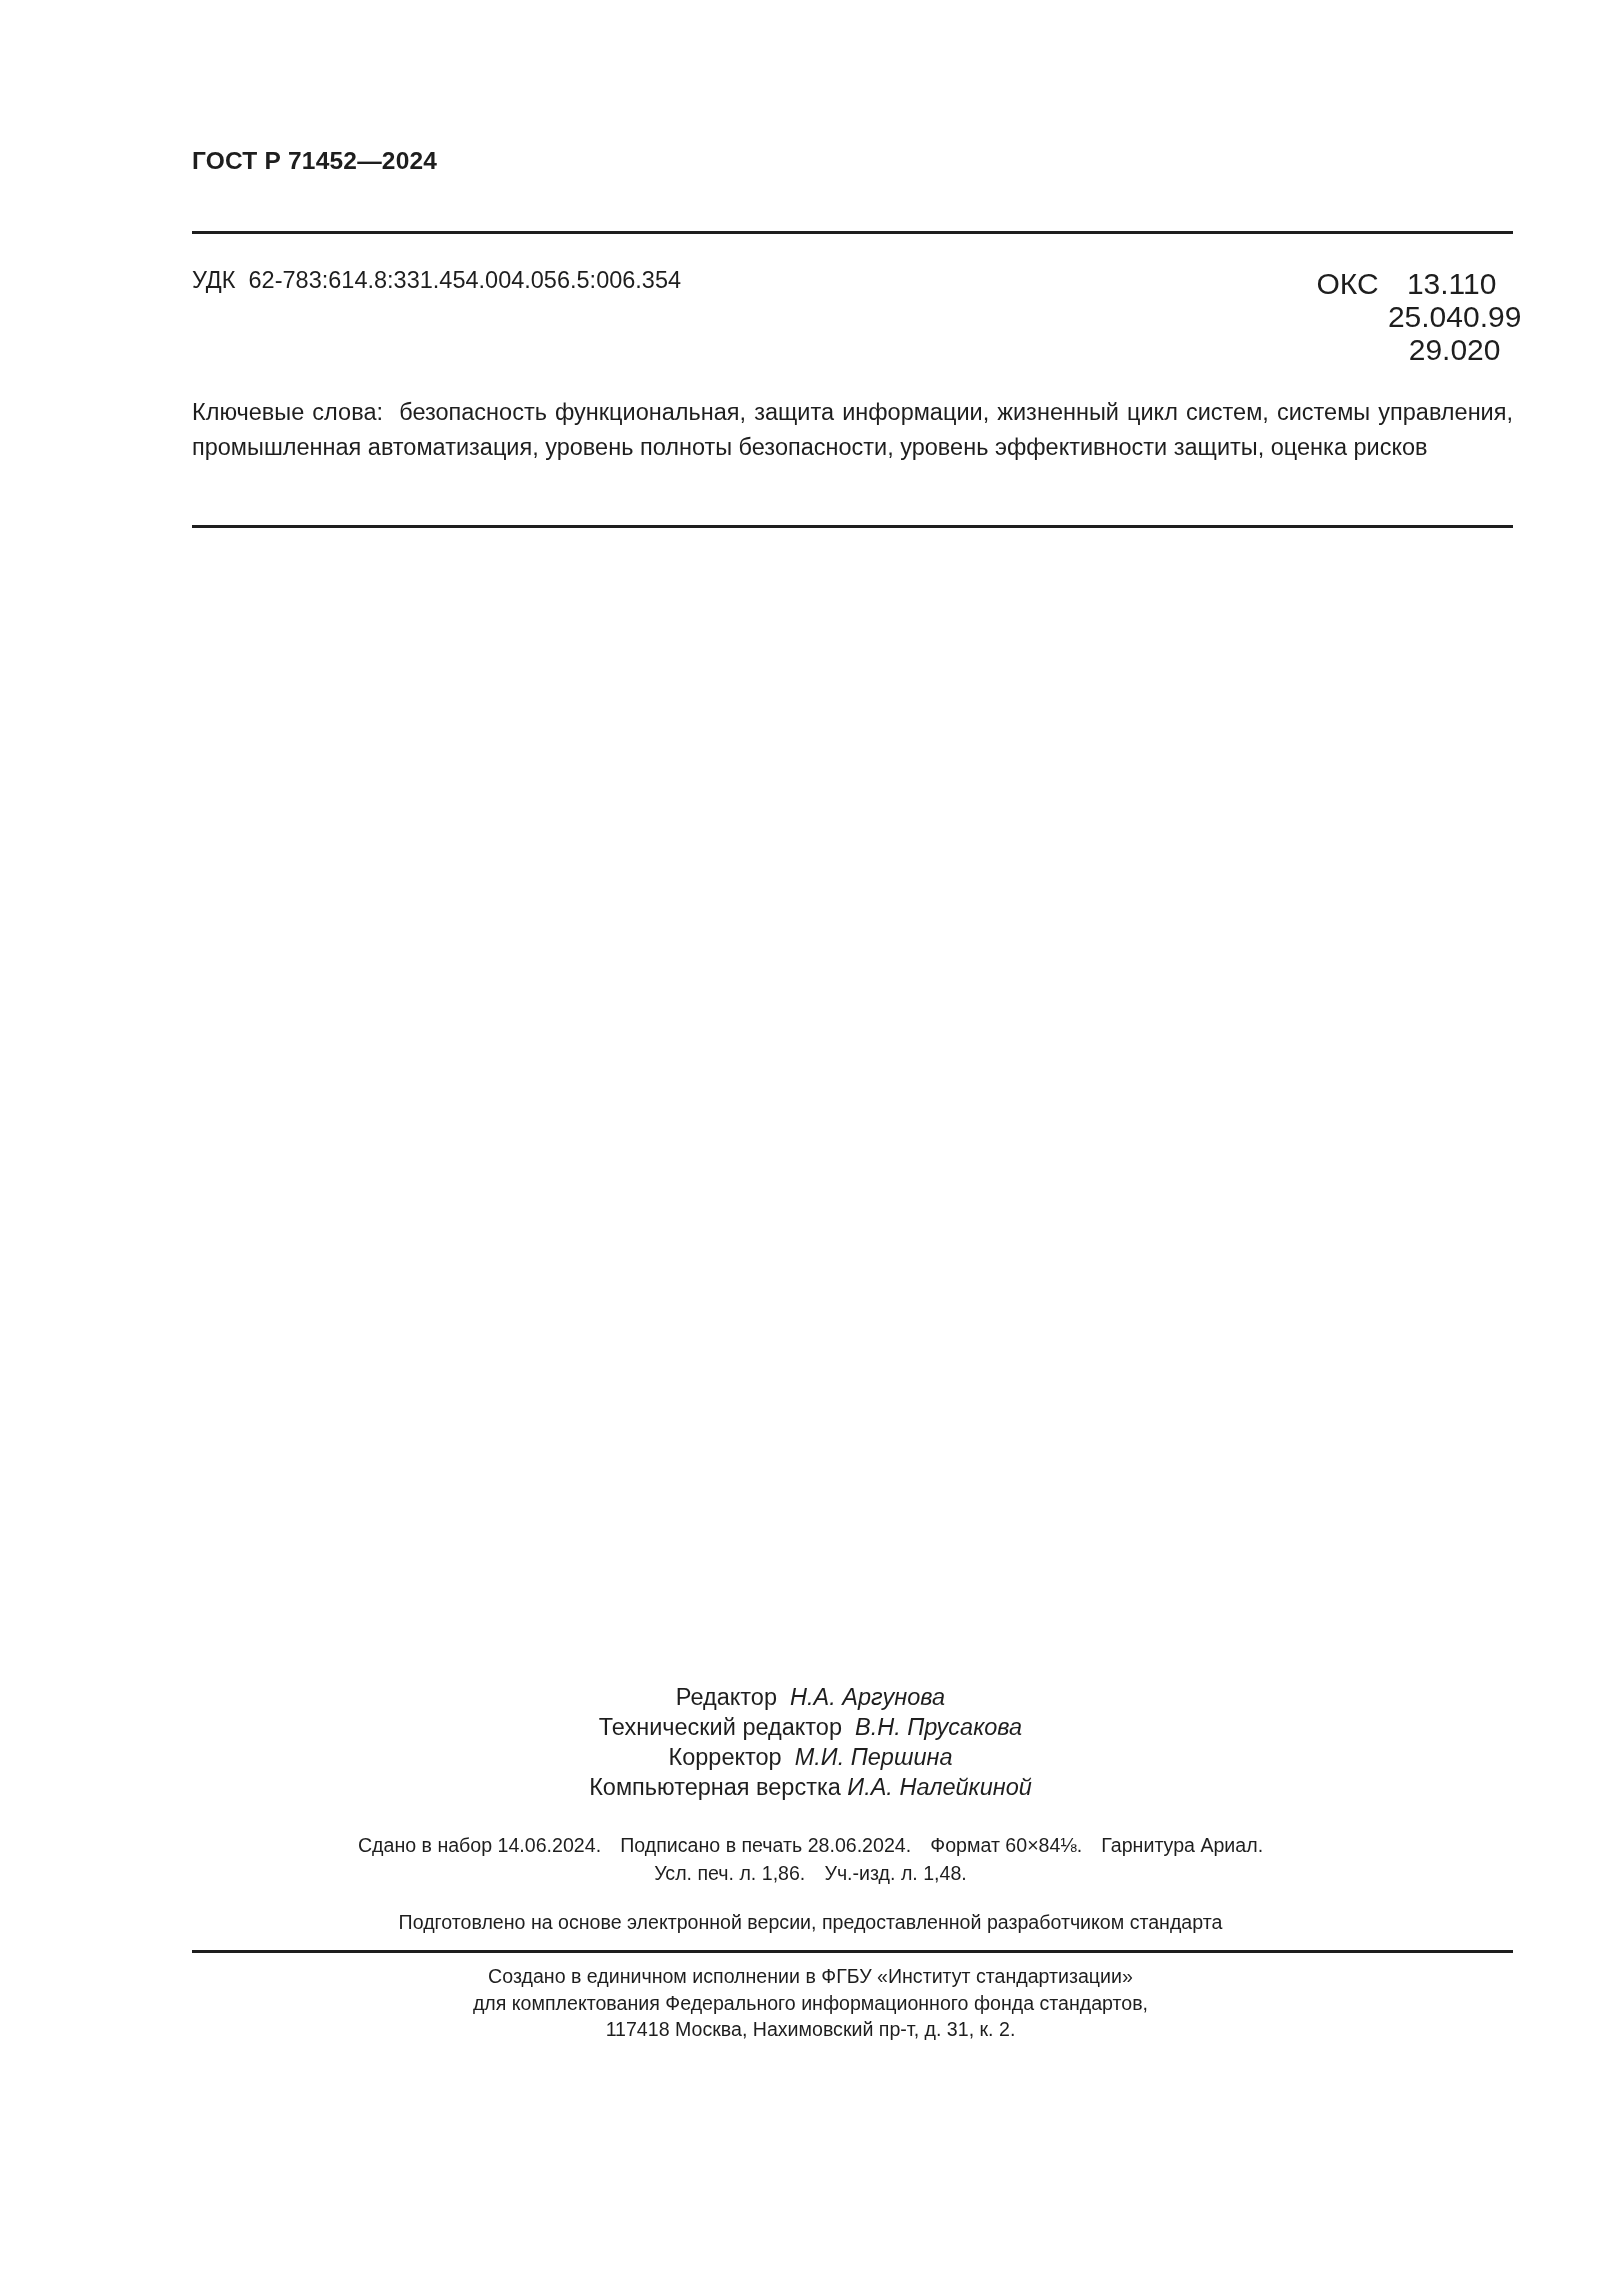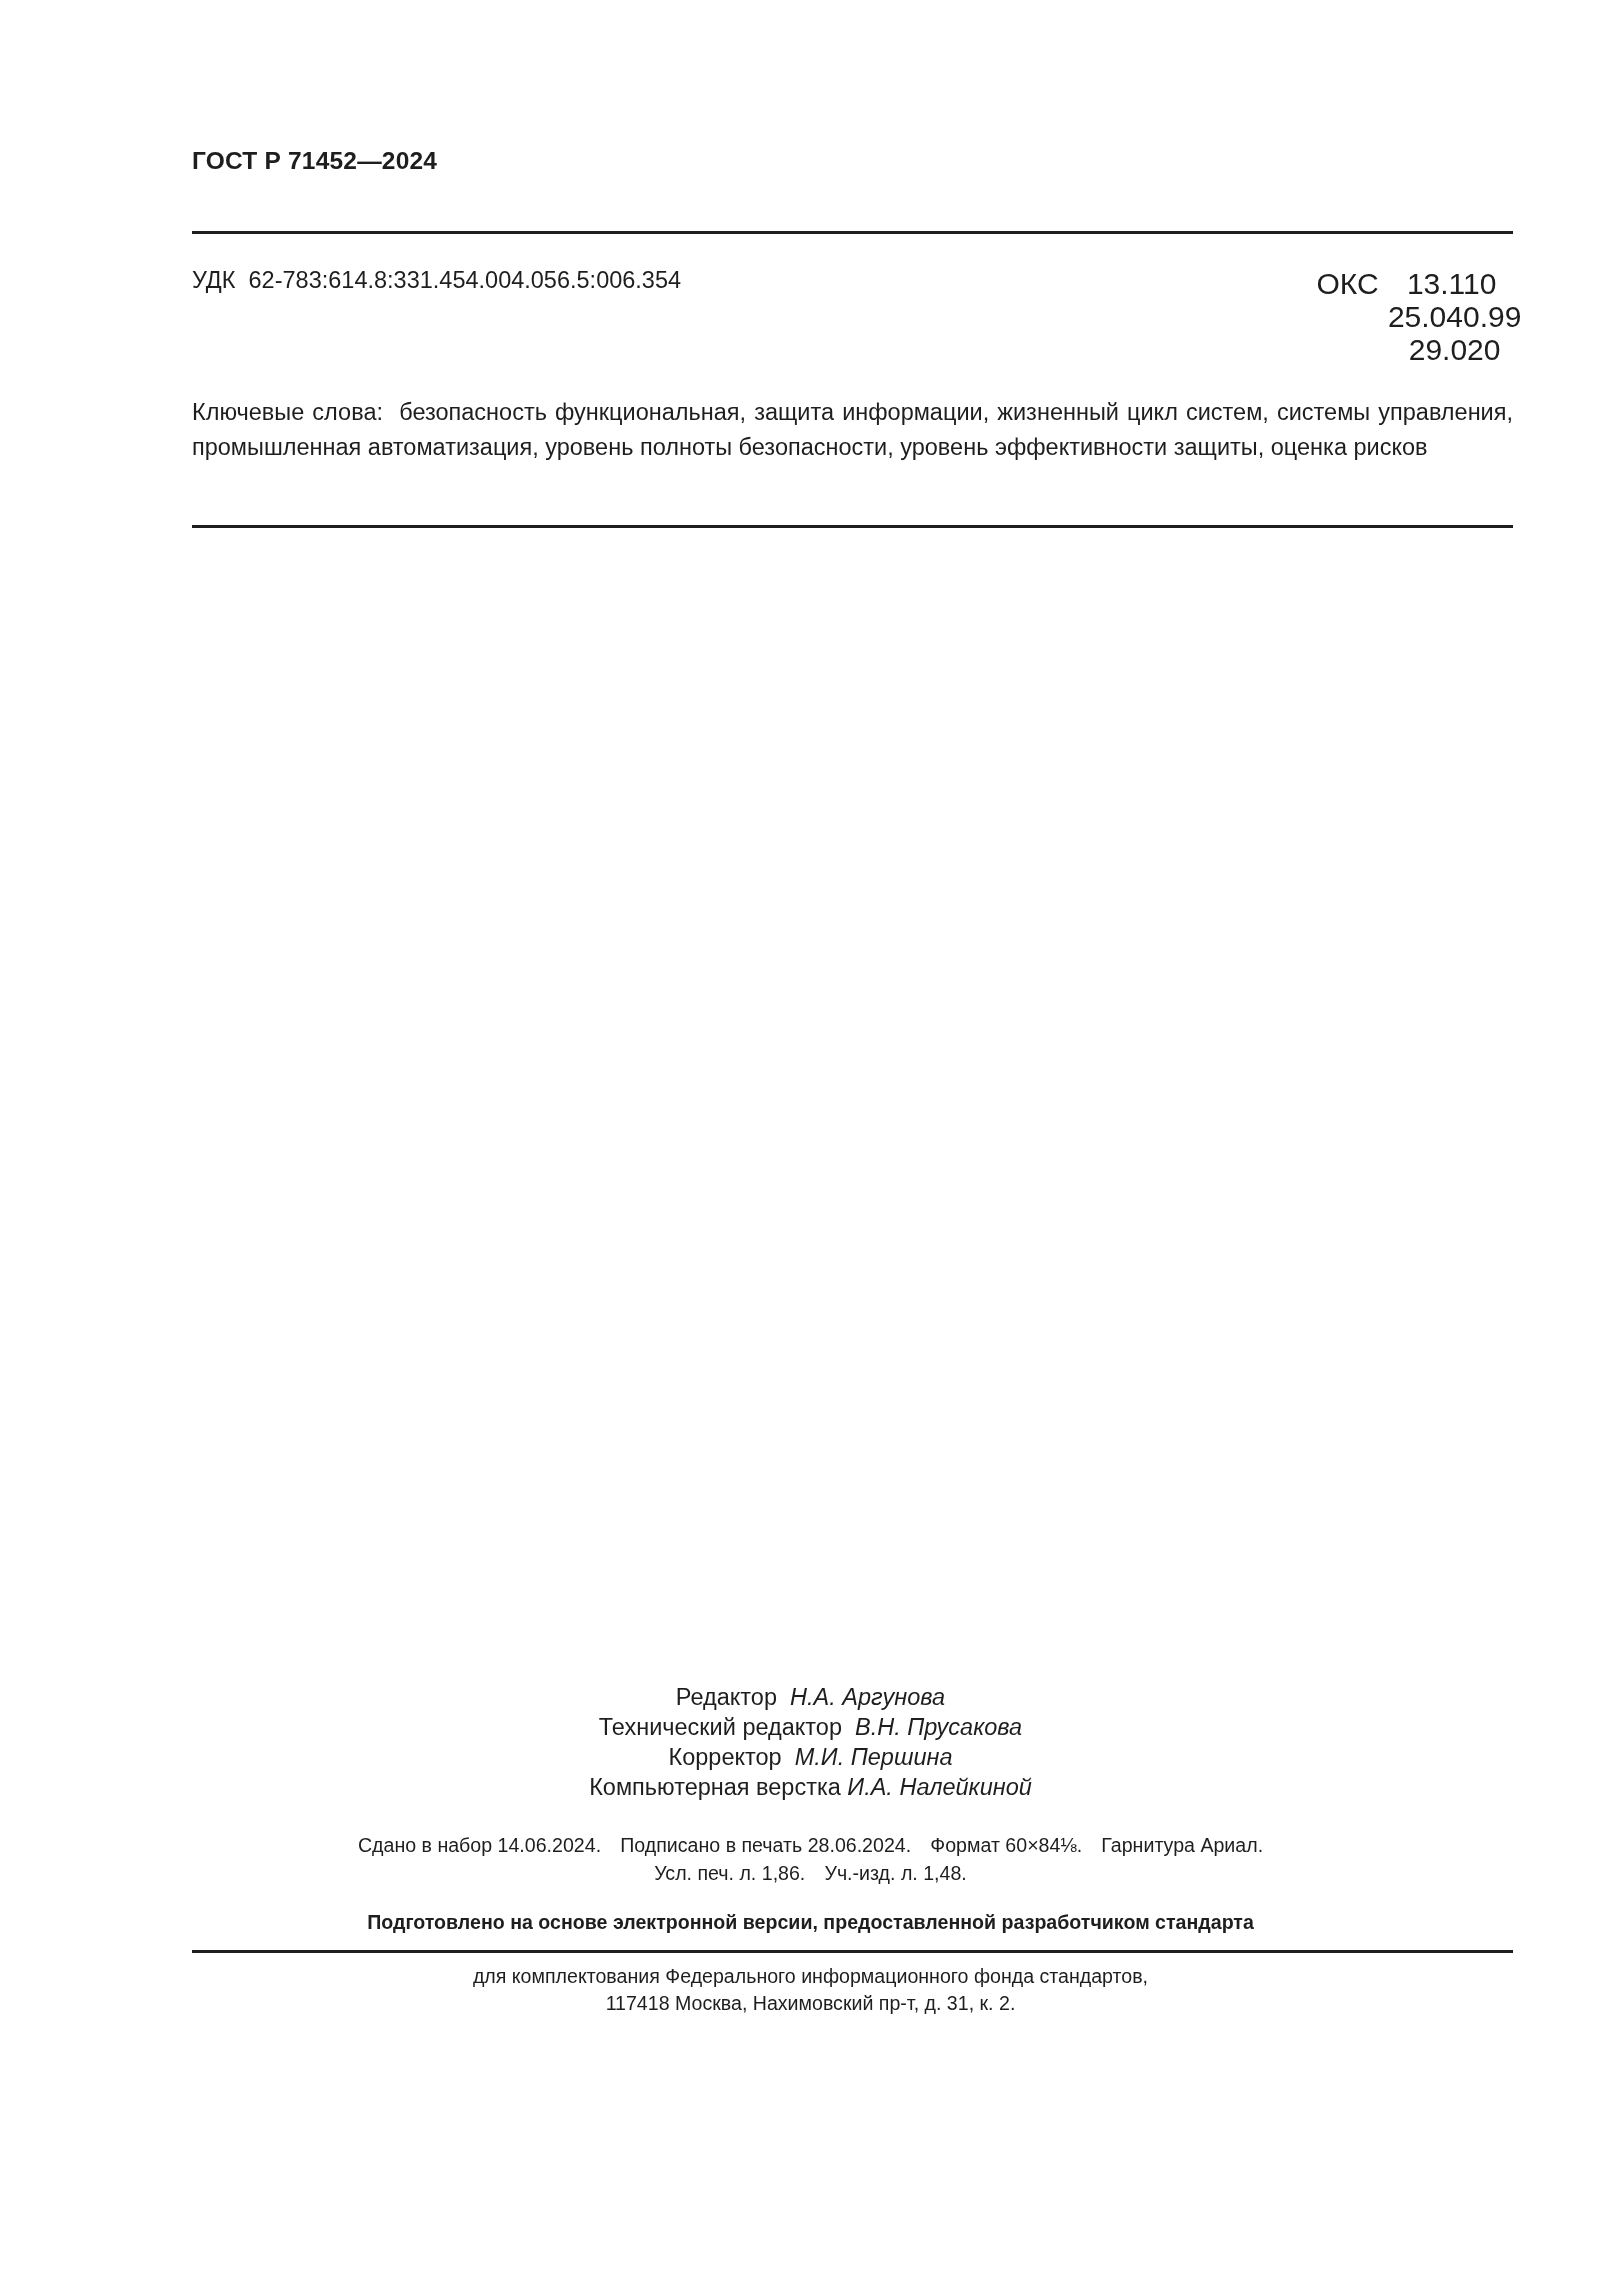--- a/index.html
+++ b/index.html
@@ -13,21 +13,21 @@
     .oks .label { display: inline-block; width: 69px; }
     .oks .codes { display: inline-block; vertical-align: top; }
     .oks .code { display: block; }
     .oks .code.first { margin-left: 0; }
     .oks .code.rest { margin-left: 5.9px; }
     .keywords { left: 192px; top: 395px; width: 1321px; font-size: 23.5px; line-height: 35px;
                 text-align: justify; }
     .credits { left: 0; top: 1682px; width: 1621px; font-size: 23.5px; line-height: 30px; }
     .credits .name { font-style: italic; }
     .print { left: 0; top: 1831px; width: 1621px; font-size: 19.6px; line-height: 28px; }
-    .prepared { left: 0; top: 1911px; width: 1621px; text-align: center; font-size: 19.6px; font-weight: bold; }
+    .prepared { left: 0; top: 1911px; width: 1621px; text-align: center; font-size: 19.6px; }
     .created { left: 0; top: 1963px; width: 1621px; text-align: center; font-size: 19.6px; line-height: 26.5px; }
     .sp { display: inline-block; width: 13.7px; }
   </style>
 </head>
 <body>
 
 <div class="abs title">ГОСТ Р 71452—2024</div>
 
 <div class="abs rule" style="top:231px;"></div>
 
@@ -81,16 +81,17 @@
     <span>Усл. печ. л. 1,86.</span><span class="sp"></span>
     <span>Уч.-изд. л. 1,48.</span>
   </div>
 </div>
 
 <div class="abs prepared">Подготовлено на основе электронной версии, предоставленной разработчиком стандарта</div>
 
 <div class="abs rule" style="top:1950px;"></div>
 
 <div class="abs created">
+  <div>Создано в единичном исполнении в ФГБУ «Институт стандартизации»</div>
   <div>для комплектования Федерального информационного фонда стандартов,</div>
   <div>117418 Москва, Нахимовский пр-т, д. 31, к. 2.</div>
 </div>
 
 
 </body></html>

